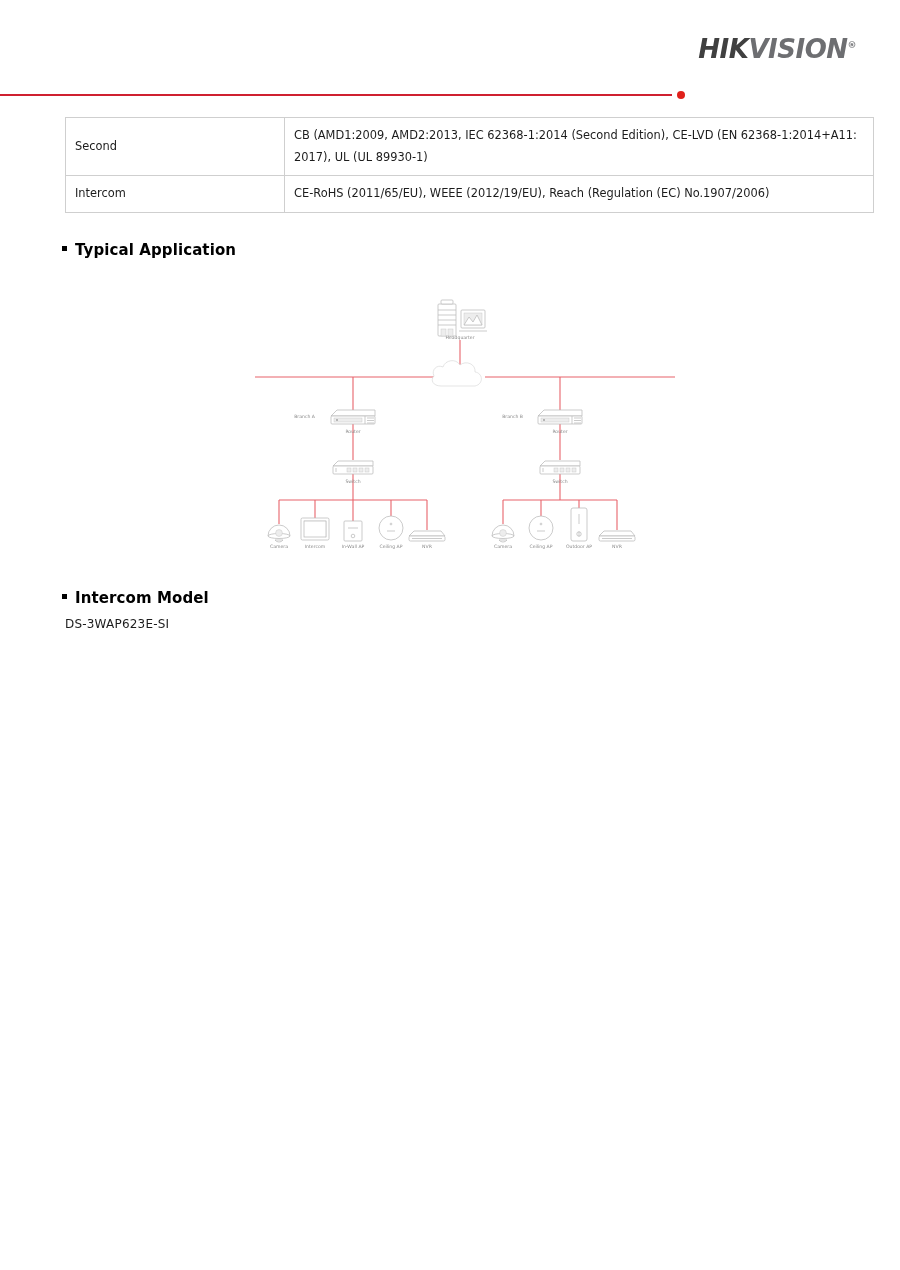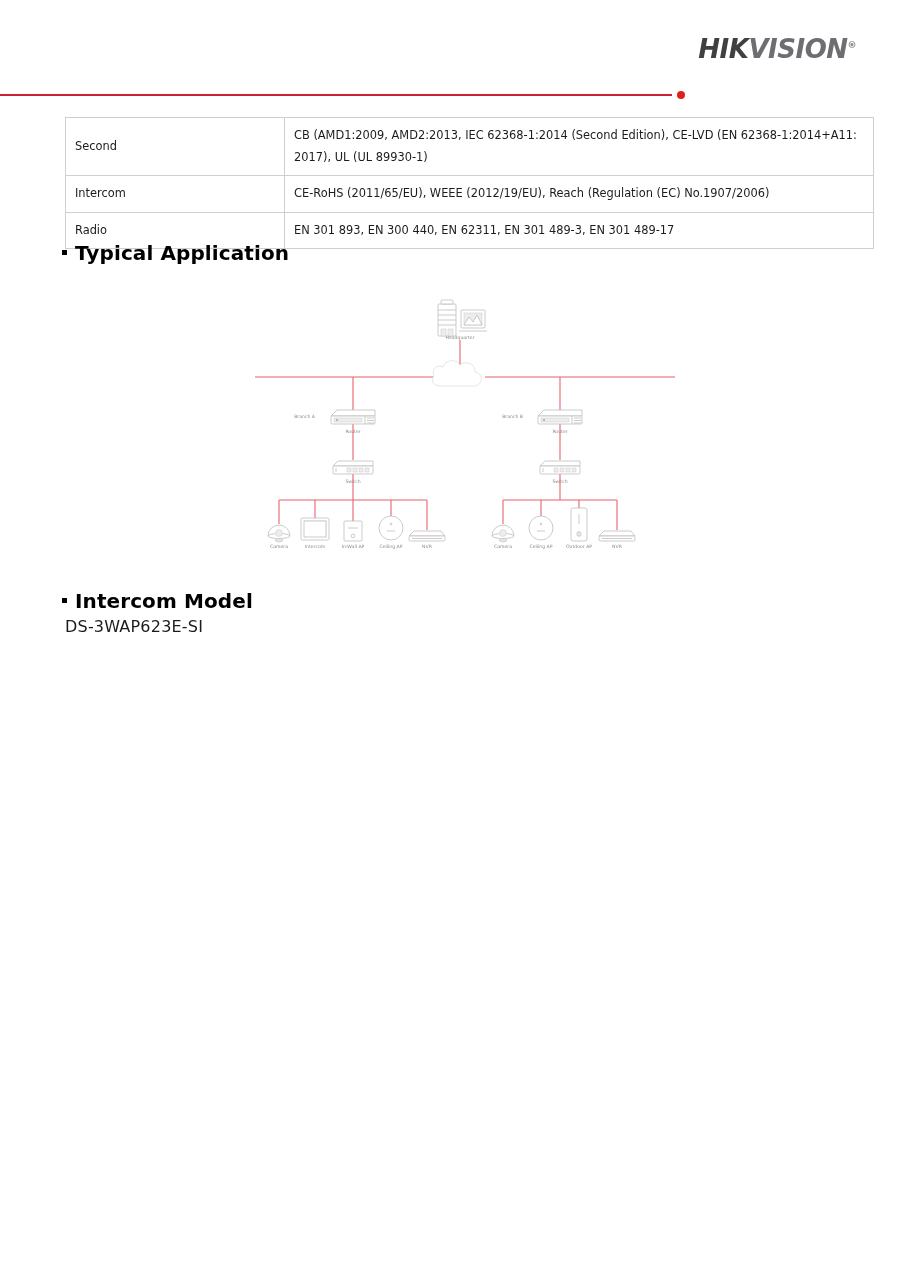--- a/index.html
+++ b/index.html
@@ -21,27 +21,27 @@
 
   
   .spec-table{position:absolute;left:65px;top:117px;width:770px;border-collapse:collapse;
     table-layout:fixed;}
   .spec-table td{border:1px solid #cfcfcf;padding:6px 9px 7px 9px;
     font-size:11.4px;line-height:1.95;vertical-align:middle;color:#1c1c1c;}
   .spec-table td.k{width:200px;}
   .spec-table td.v{width:570px;}
 
   
-  .section-head{position:absolute;font-size:20px;font-weight:bold;color:#000;
+  .section-head{position:absolute;font-size:15px;font-weight:bold;color:#000;
     letter-spacing:0.1px;}
   .section-head .sq{display:inline-block;width:5px;height:5px;background:#000;
     vertical-align:middle;margin-right:8px;position:relative;top:-2px;}
   #head-typical{left:62px;top:241px;}
   #head-model{left:62px;top:589px;}
-  .model-value{position:absolute;left:65px;top:617px;font-size:16px;color:#1c1c1c;
+  .model-value{position:absolute;left:65px;top:617px;font-size:12px;color:#1c1c1c;
     letter-spacing:0.2px;}
 
   
   .diagram{position:absolute;left:255px;top:292px;width:420px;height:270px;}
   .diagram svg{display:block;}
   .lbl{font-family:"DejaVu Sans","Liberation Sans",sans-serif;font-size:4.6px;
     fill:#8a8a8a;text-anchor:middle;}
   .lbl-side{font-family:"DejaVu Sans","Liberation Sans",sans-serif;font-size:4.6px;
     fill:#8a8a8a;text-anchor:end;}
   .wire{stroke:#e8636b;stroke-width:1.1;fill:none;}
@@ -63,24 +63,20 @@
 <table class="spec-table">
   <tbody>
     <tr>
       <td class="k">Second</td>
       <td class="v">CB (AMD1:2009, AMD2:2013,  IEC 62368-1:2014 (Second Edition), CE-LVD  (EN 62368-1:2014+A11: 2017), UL (UL 89930-1)</td>
     </tr>
     <tr>
       <td class="k">Intercom</td>
       <td class="v">CE-RoHS (2011/65/EU), WEEE (2012/19/EU), Reach (Regulation (EC) No.1907/2006)</td>
     </tr>
-    <tr>
-      <td class="k">Radio</td>
-      <td class="v">EN 301 893, EN 300 440, EN 62311, EN 301 489-3, EN 301 489-17</td>
-    </tr>
   </tbody>
 </table>
 
 <div class="section-head" id="head-typical">
   <span class="sq"></span><span>Typical Application</span>
 </div>
 
 <div class="section-head" id="head-model">
   <span class="sq"></span><span>Intercom Model</span>
 </div>

